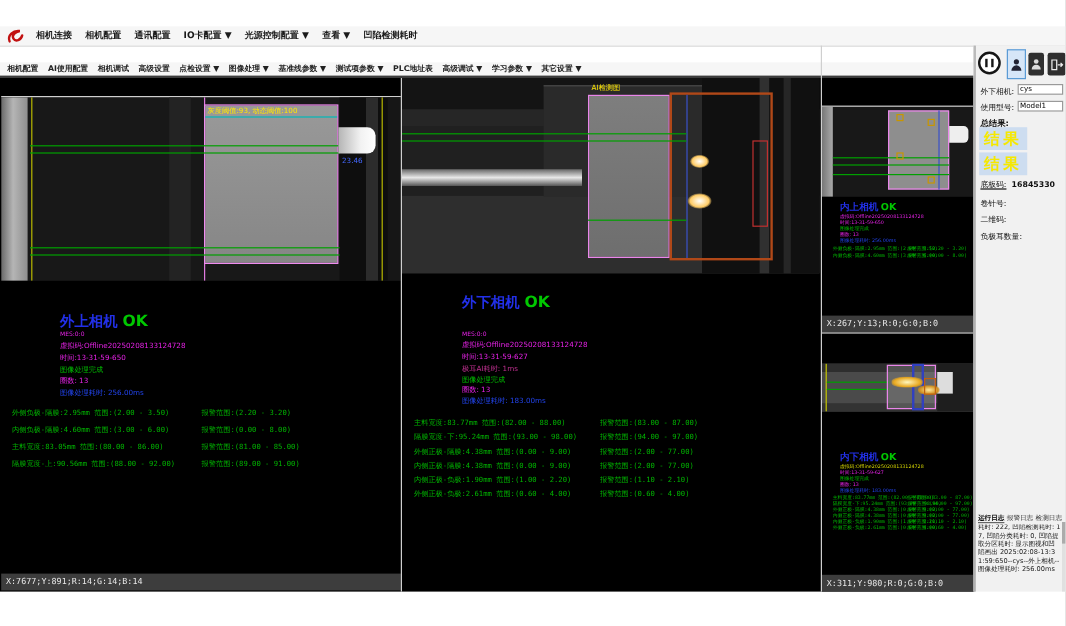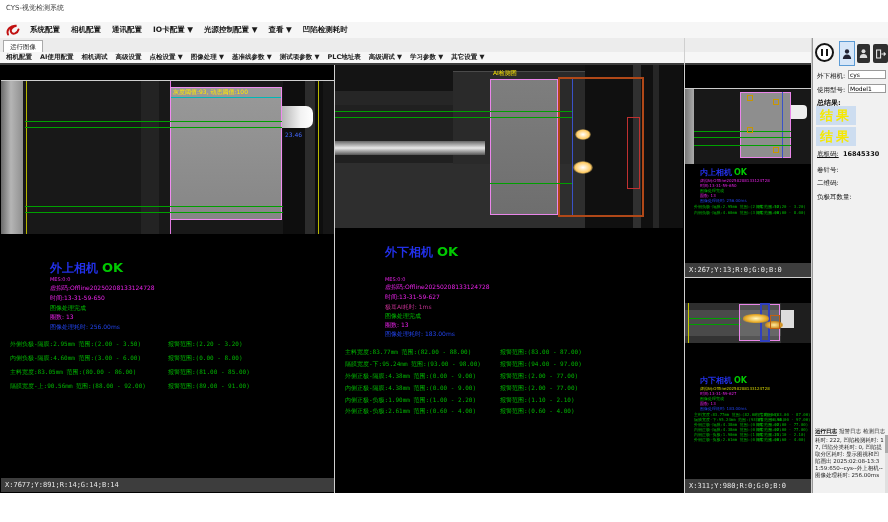--- a/index.html
+++ b/index.html
@@ -76,40 +76,34 @@
   .badge{font-size:6px;font-weight:bold;padding:0 3px;height:9px;line-height:9px;margin-left:4px;}
   .badge-heartbeat{background:#ffff00;color:#dd0000;}
   .badge-red{background:#dd2222;color:#ffe800;}
   .sb-text{font-size:6.5px;color:#333;margin-left:10px;white-space:nowrap;}
 </style>
 </head>
 <body>
 
 <div id="root">
 
-  <div class="abs titlebar">
-    <div class="abs title-text nw">CYS-视觉检测系统</div>
-  </div>
 
   <div class="abs menubar">
     <svg class="logo" viewBox="0 0 17 12">
       <path d="M3 10.5 C1 5.5 6 1 11.5 1.8 C7.5 2.5 4.5 5.5 6.2 8.2 C8 11 12.5 9.5 13.5 5.5" fill="none" stroke="#c11111" stroke-width="2" stroke-linecap="round"></path>
     </svg>
-    <span class="menu-item">系统配置</span>
+    <span class="menu-item">相机连接</span>
     <span class="menu-item">相机配置</span>
     <span class="menu-item">通讯配置</span>
     <span class="menu-item">IO卡配置 ▼</span>
     <span class="menu-item">光源控制配置 ▼</span>
     <span class="menu-item">查看 ▼</span>
     <span class="menu-item">凹陷检测耗时</span>
   </div>
 
-  <div class="abs tabstrip">
-    <div class="abs tab nw">运行图像</div>
-  </div>
 
   <div class="abs toolbar">
     <span class="tb-item">相机配置</span>
     <span class="tb-item">AI使用配置</span>
     <span class="tb-item">相机调试</span>
     <span class="tb-item">高级设置</span>
     <span class="tb-item">点检设置 ▼</span>
     <span class="tb-item">图像处理 ▼</span>
     <span class="tb-item">基准线参数 ▼</span>
     <span class="tb-item">测试项参数 ▼</span>

